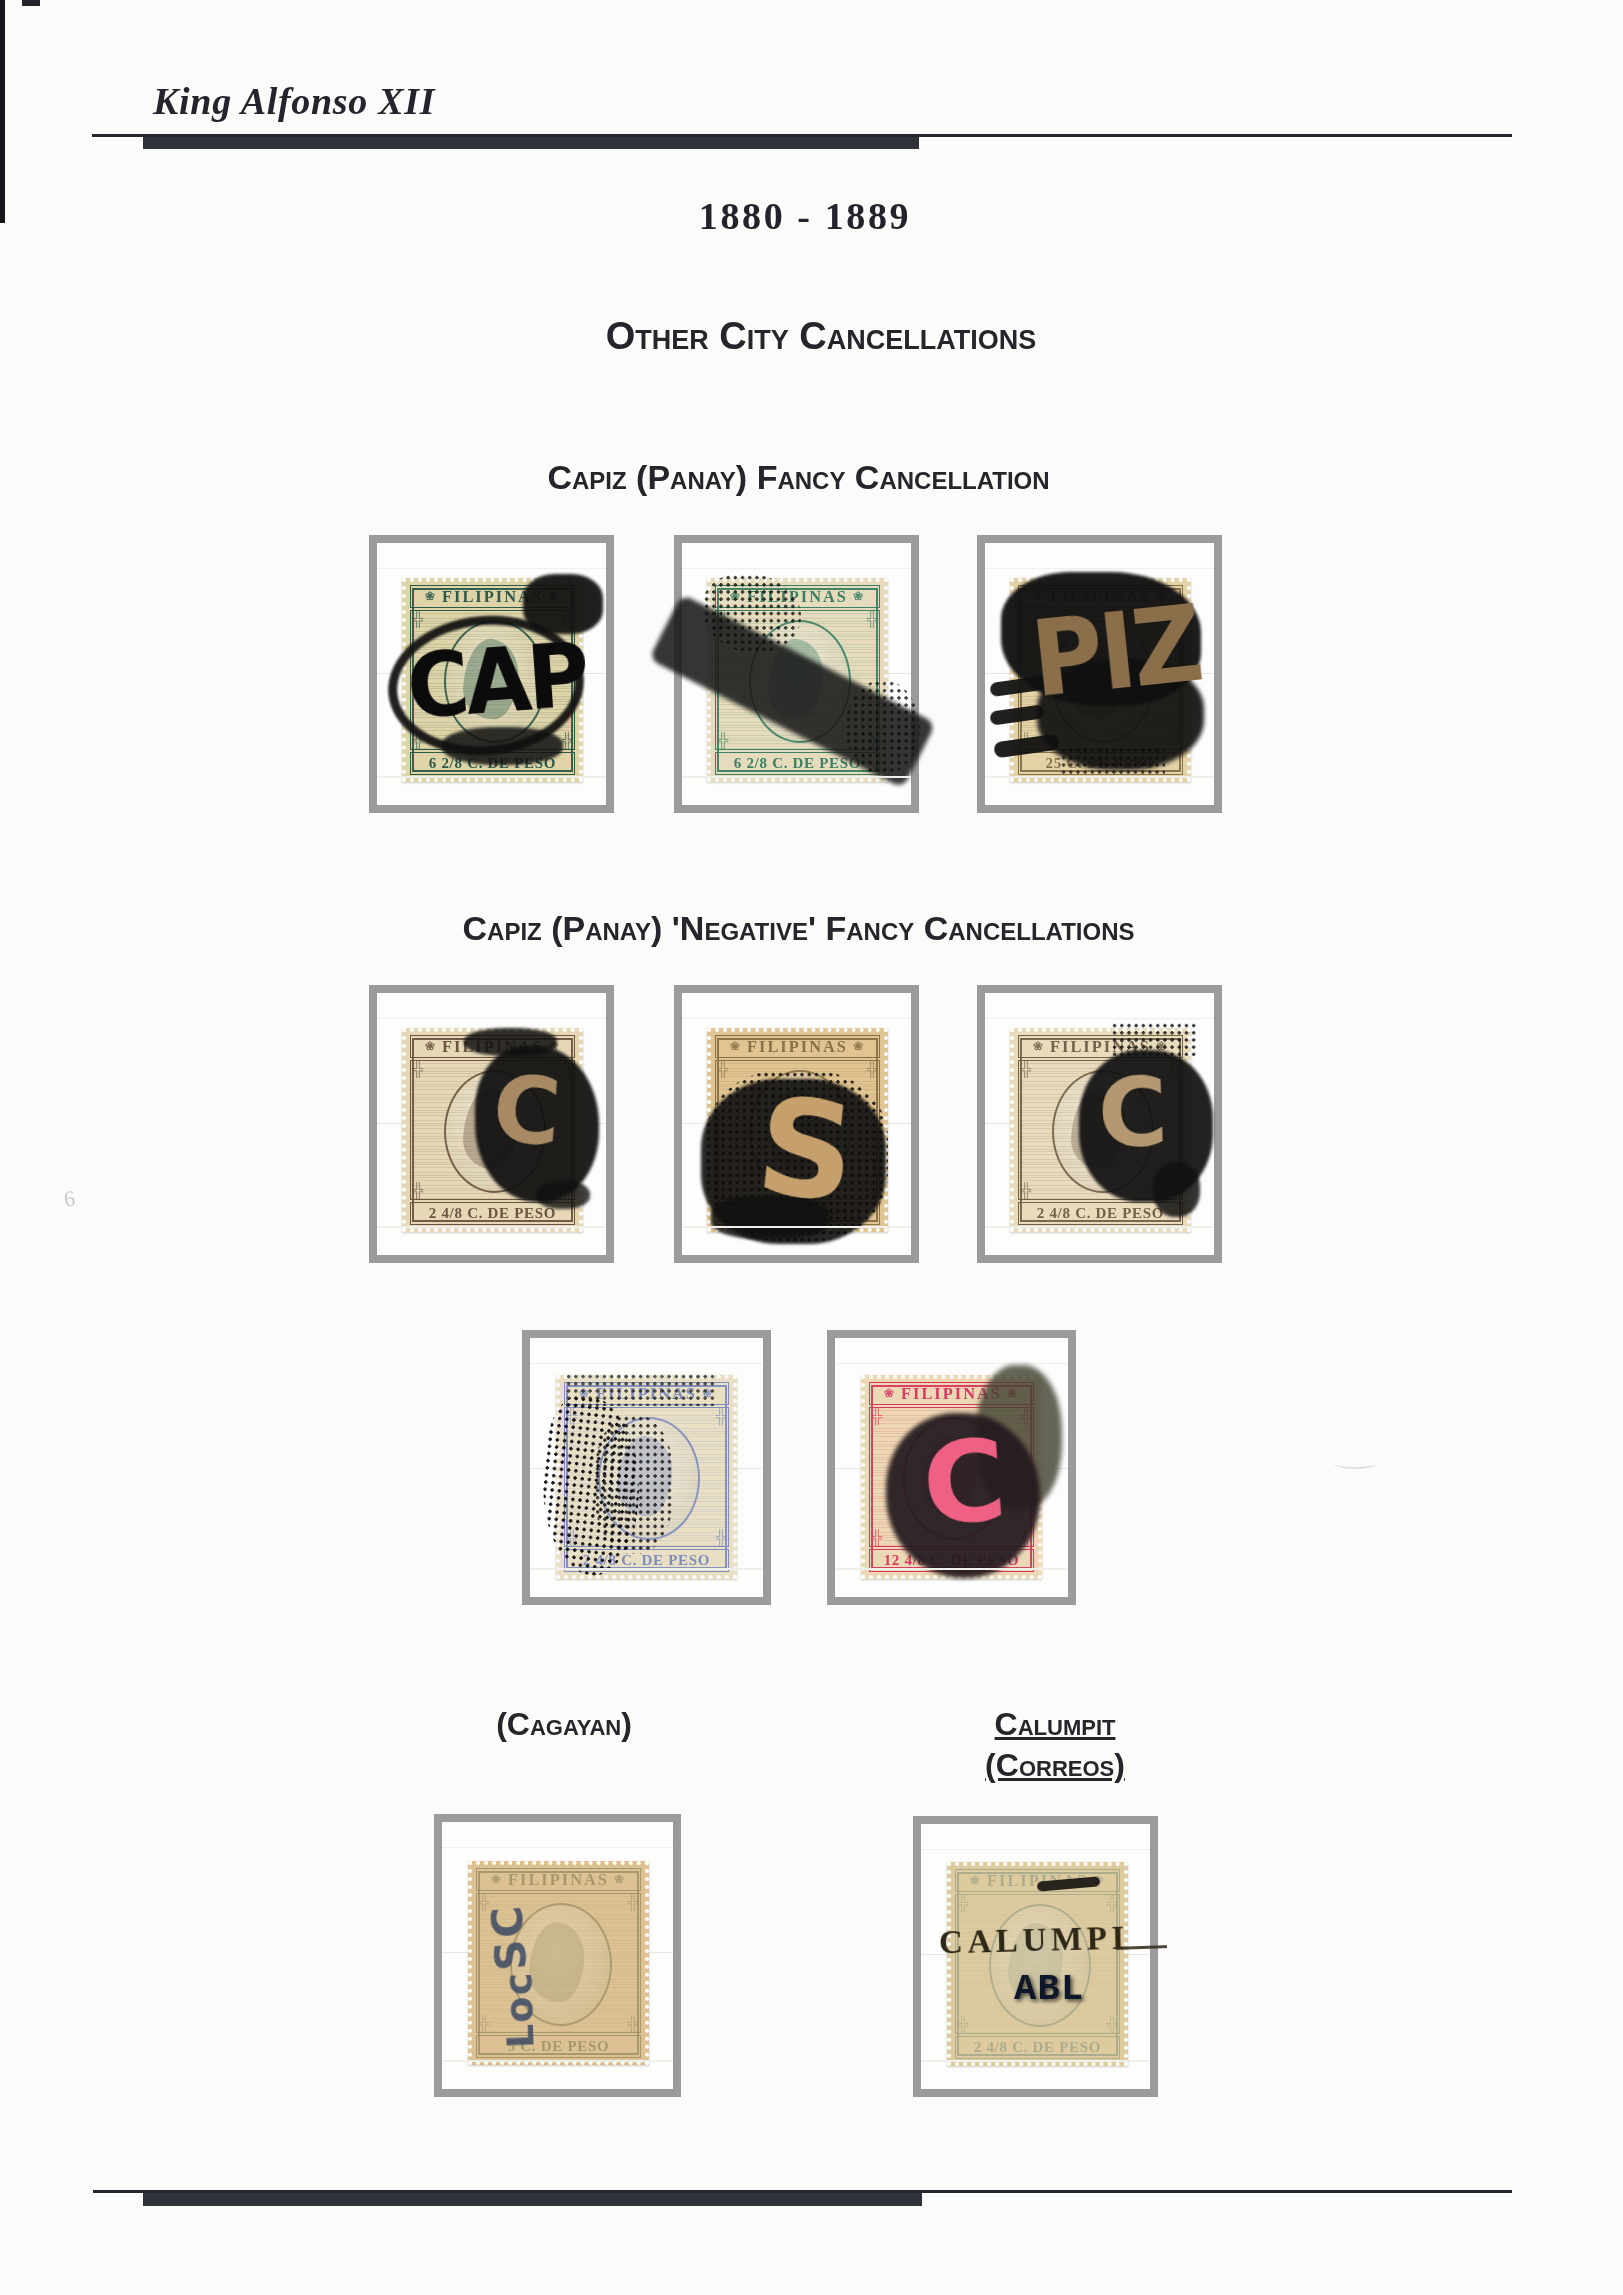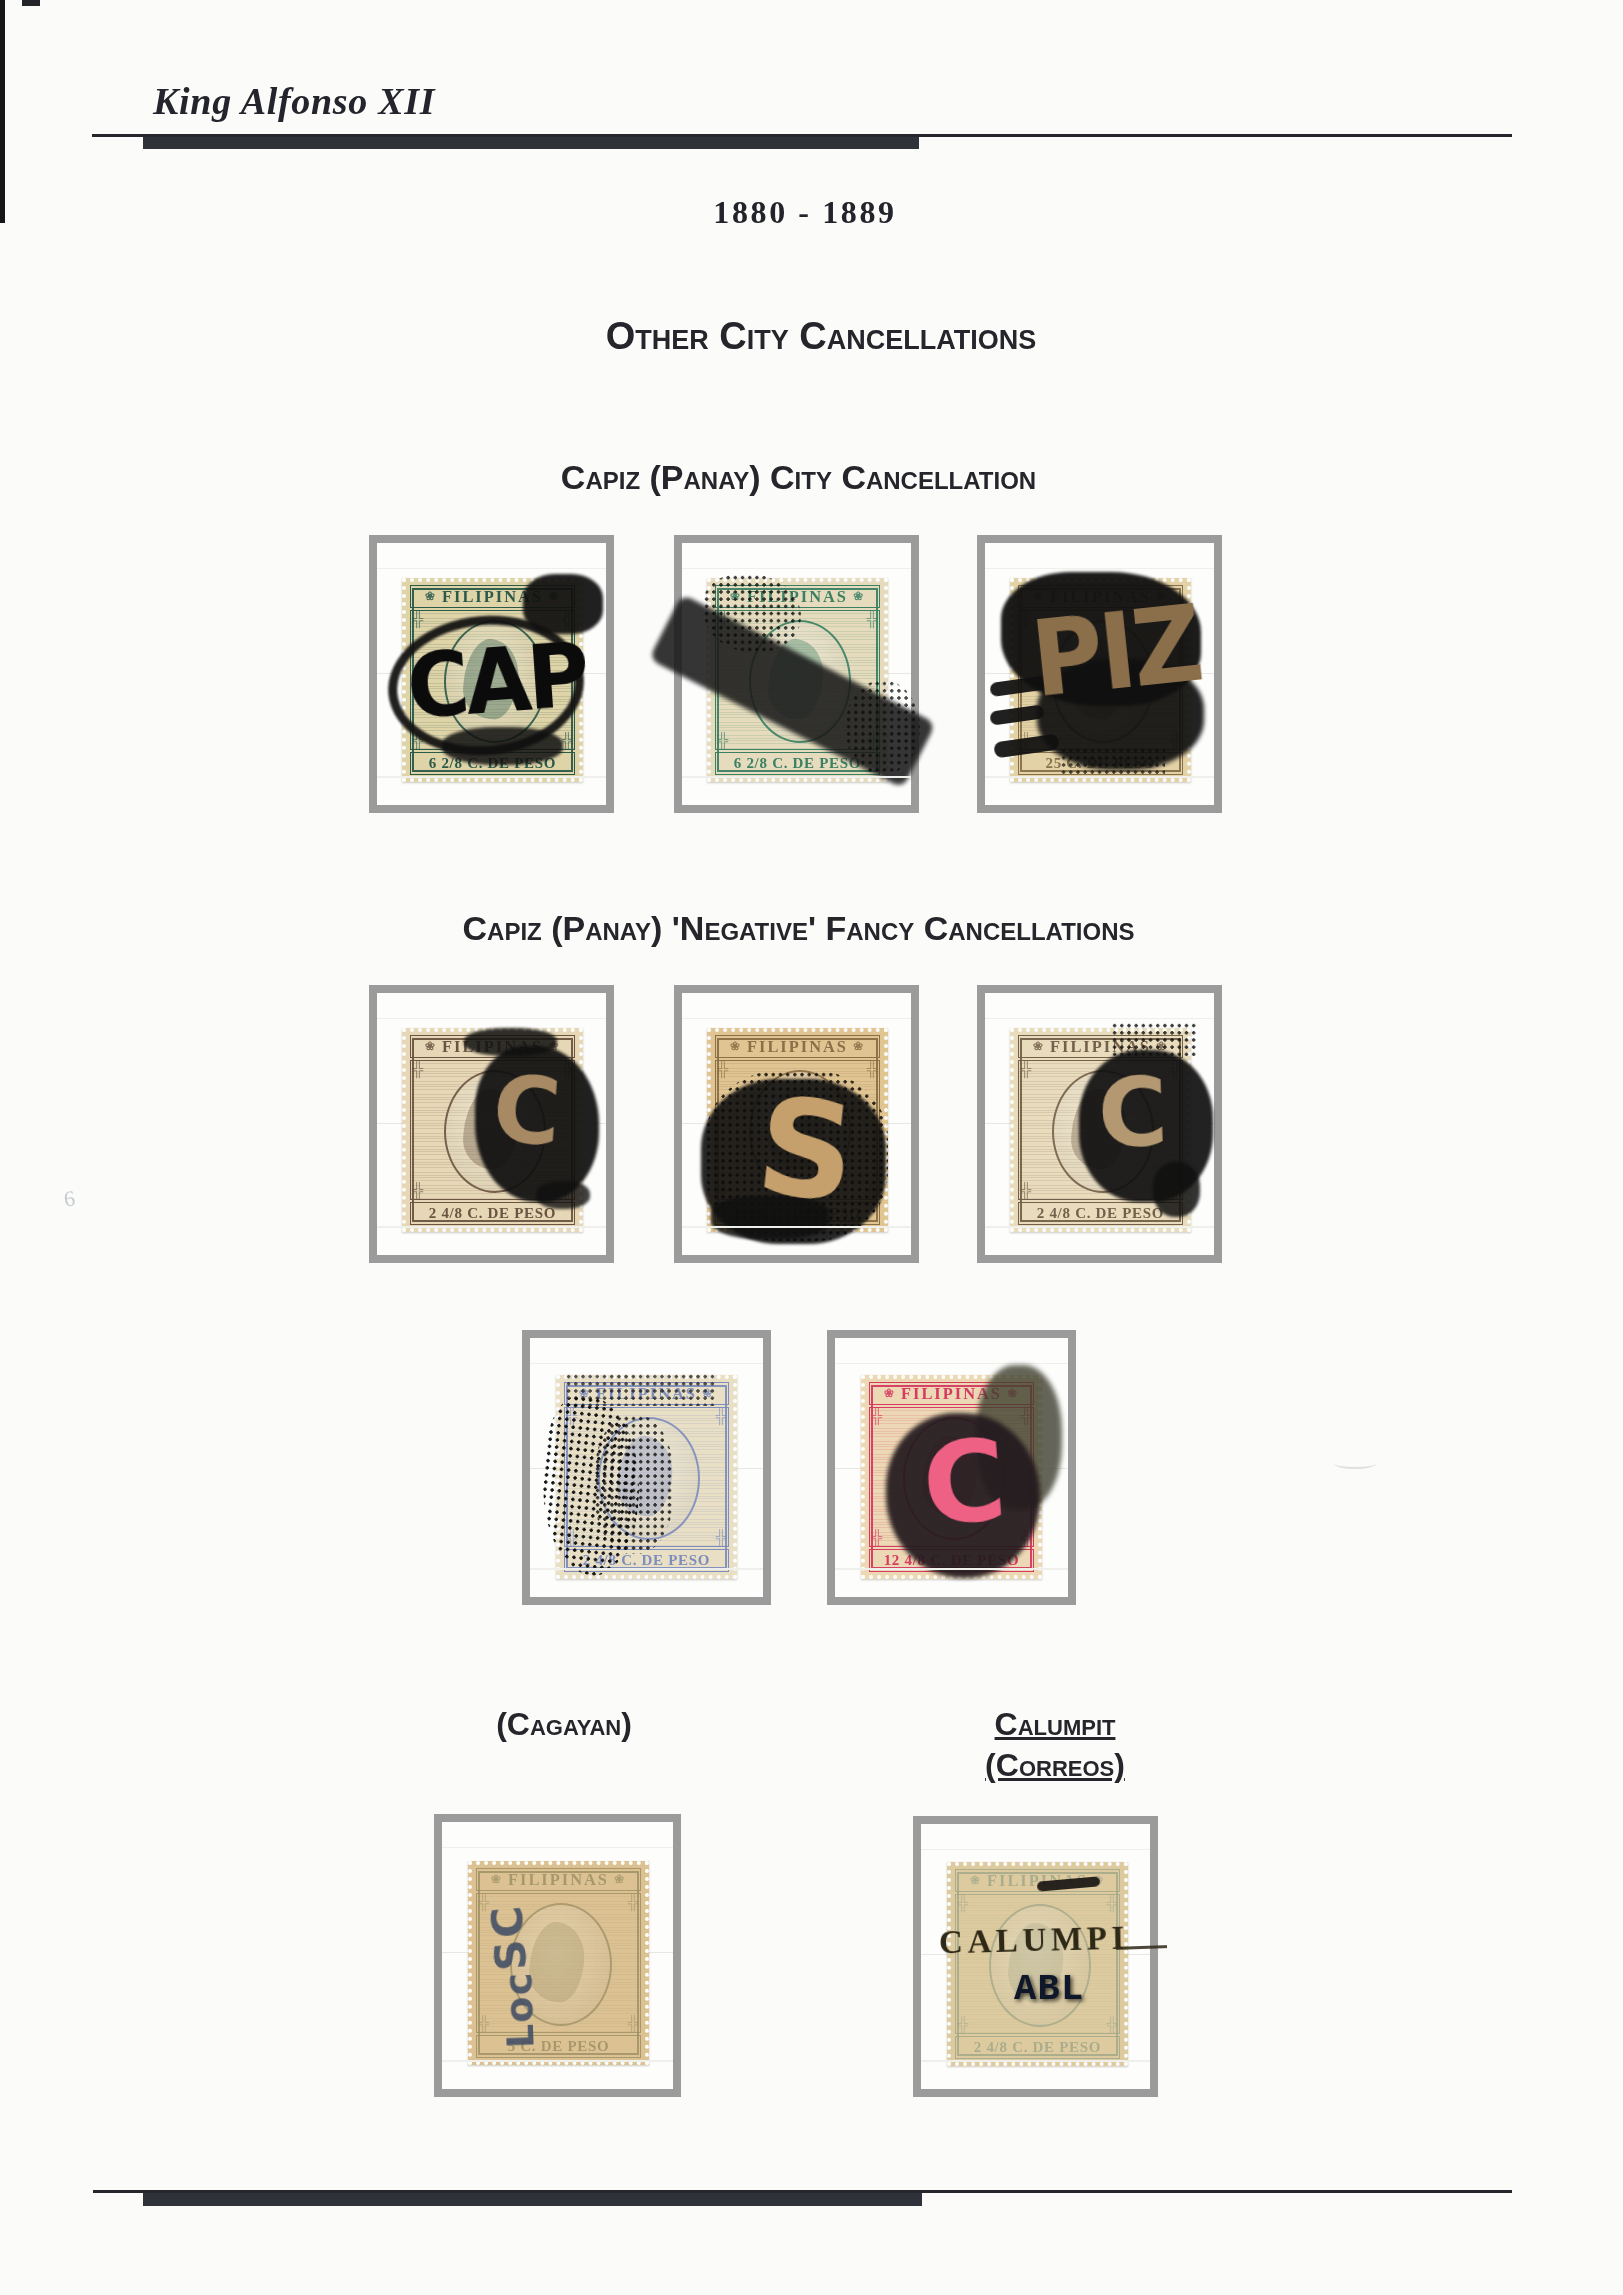--- a/index.html
+++ b/index.html
@@ -13,21 +13,21 @@
              font-style:italic;font-weight:bold;font-size:38px;color:#24242d;letter-spacing:0.7px;}
   .rule-thin{position:absolute;height:3.3px;background:#26262c;}
   .rule-thick{position:absolute;height:12.4px;background:#30323a;}
   #hdr-thin{left:92px;top:134px;width:1420px;}
   #hdr-thick{left:143px;top:137px;width:776px;}
   #ftr-thin{left:93px;top:2190px;width:1419px;height:2.6px;}
   #ftr-thick{left:143px;top:2193px;width:779px;height:13px;}
 
   .center-line{position:absolute;left:0;width:1610px;text-align:center;}
   .title-period{top:194px;font-family:"Liberation Serif",serif;font-weight:bold;
-                font-size:32px;letter-spacing:2.6px;color:#23232b;}
+                font-size:38px;letter-spacing:2.6px;color:#23232b;}
   .title-sub{top:315px;font-size:38px;font-weight:bold;font-variant:small-caps;
              letter-spacing:0px;color:#25252b;padding-left:16px;}
   .sec-heading{position:absolute;left:0;width:1597px;text-align:center;font-weight:bold;
                font-variant:small-caps;font-size:34px;color:#25252b;}
   #sec1{top:458px;}
   #sec2{top:909px;}
   .sec-2line{position:absolute;width:406px;text-align:center;font-weight:bold;
              font-variant:small-caps;font-size:32px;line-height:41px;color:#25252b;}
   #sec3{left:361px;top:1704px;}
   #sec4{left:852px;top:1704px;text-decoration:underline;}
@@ -95,21 +95,21 @@
   <div class="scan-strip"></div>
   <div class="scan-mark"></div>
 
   <div class="hdr-title">King Alfonso XII</div>
   <div id="hdr-thin" class="rule-thin"></div>
   <div id="hdr-thick" class="rule-thick"></div>
 
   <div class="center-line title-period">1880 - 1889</div>
   <div class="center-line title-sub">Other City Cancellations</div>
 
-  <div id="sec1" class="sec-heading">Capiz (Panay) City Cancellation</div>
+  <div id="sec1" class="sec-heading">Capiz (Panay) Fancy Cancellation</div>
 
   <div class="mount" style="left:369px;top:535px;">
     <div class="seam"></div>
     <div class="stamp s1">
       <div class="inner"></div>
       <div class="tab top">FILIPINAS</div>
       <div class="mid">
         <div class="lines"></div>
         <span class="corner tl">╬</span>
         <span class="corner tr">╬</span>

